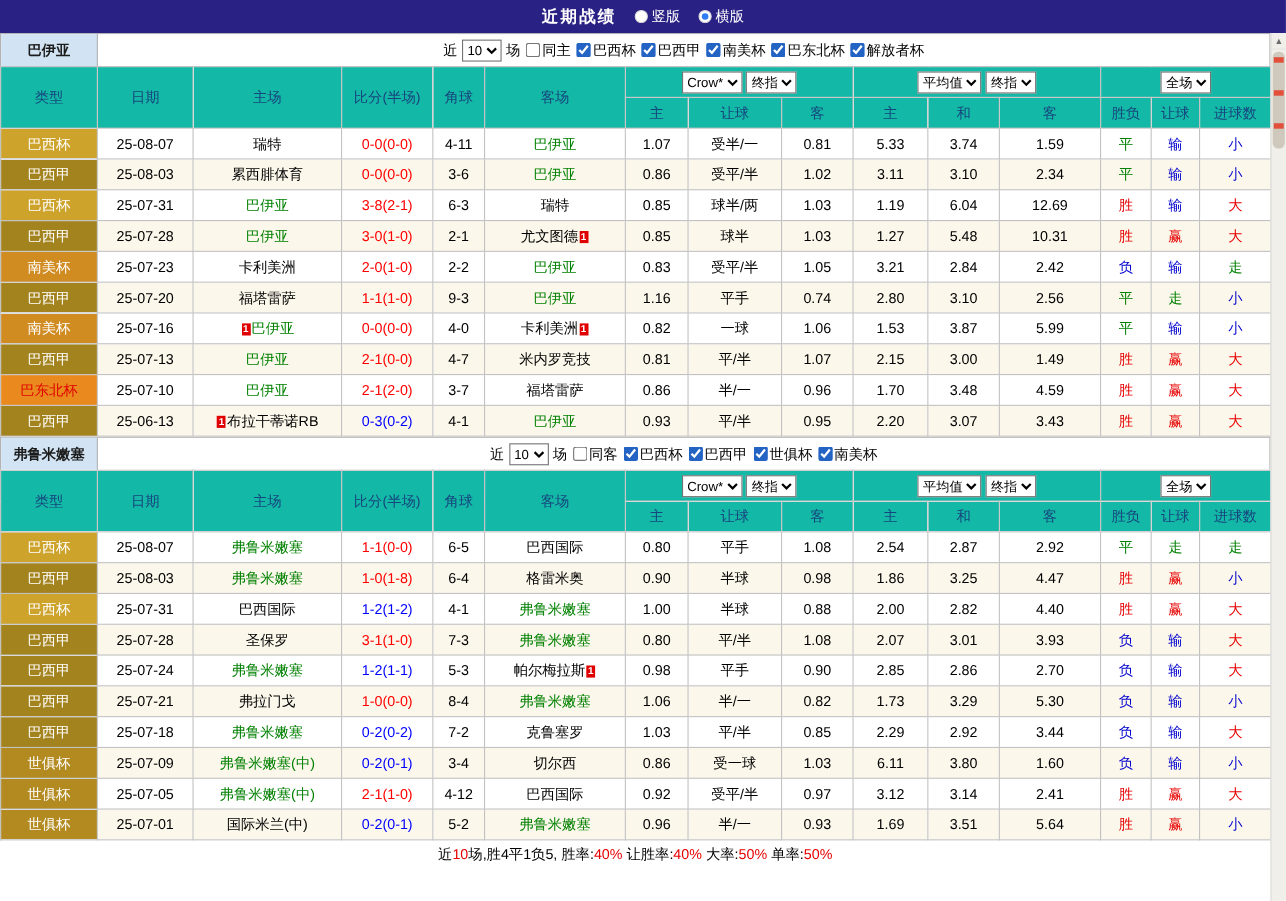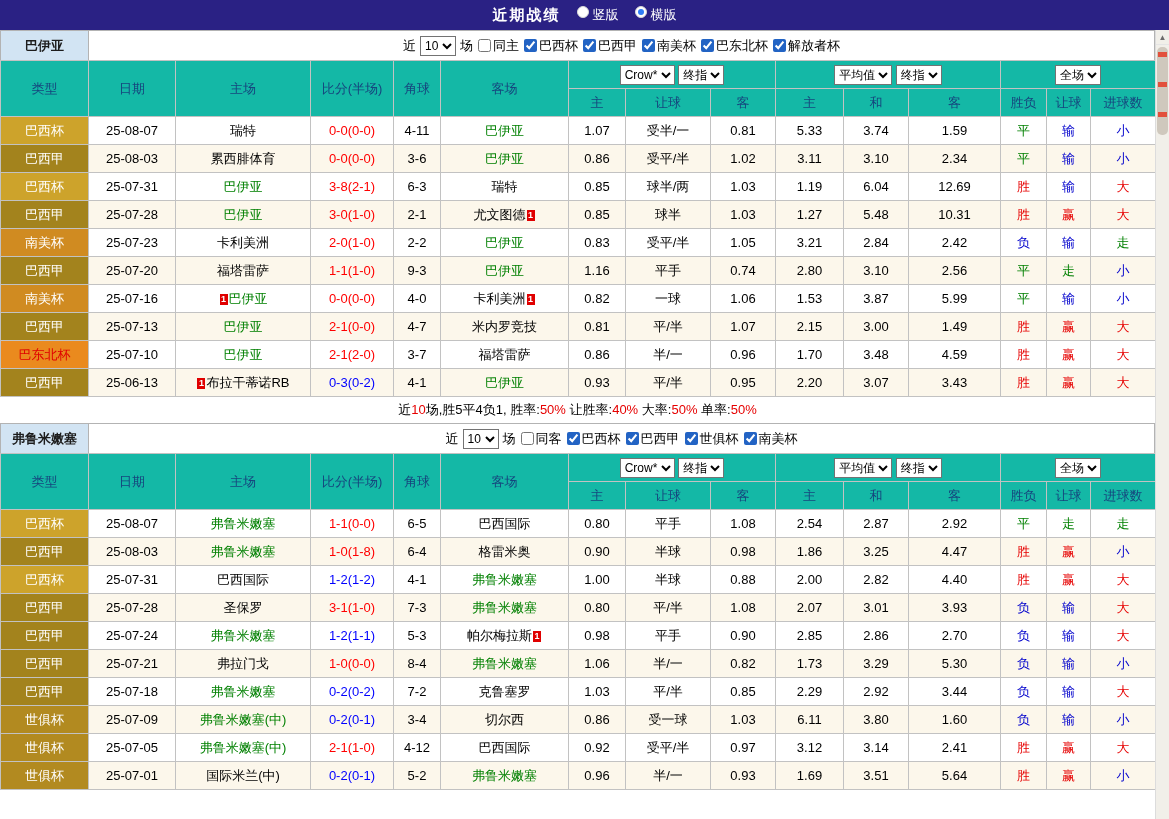--- a/index.html
+++ b/index.html
@@ -1,20 +1,20 @@
 <!DOCTYPE html>
 <html><head>
 <meta charset="utf-8">
 <style>
 *{box-sizing:border-box}
 html,body{margin:0;padding:0}
 body{width:1169px;height:819px;font-family:"Liberation Sans",sans-serif;font-size:13px;color:#000;background:#fff;position:relative;overflow:hidden}
 .topbar{height:30px;background:#2a2184;color:#fff;display:flex;align-items:center;justify-content:center;gap:16px}
 .topbar-title{font-size:15px;font-weight:bold;letter-spacing:2px}
-.radio-option{display:flex;gap:4px;cursor:pointer}
+.radio-option{display:flex;align-items:center;gap:4px;cursor:pointer}
 .radio{width:12px;height:12px;border-radius:50%;background:#fff;border:1px solid #d9d9d9;position:relative;display:inline-block}
 .radio.on::after{content:"";position:absolute;left:2px;top:2px;width:6px;height:6px;border-radius:50%;background:#2f7df6}
 .content{width:1155px}
 .filter-bar{display:flex;height:30px;border:1px solid #b3b3b3;border-bottom:none;align-items:stretch;background:#fff}
 .team-label{width:88px;background:#d2e4f3;border-right:1px solid #b3b3b3;display:flex;align-items:center;justify-content:center;font-weight:bold;color:#1c1c1c}
 .filter-controls{flex:1;display:flex;align-items:center;justify-content:center;gap:4px}
 .filter-controls label{display:flex;align-items:center;gap:1px;cursor:pointer}
 .league-filters{display:flex;align-items:center;gap:4px}
 input[type=checkbox]{width:13px;height:13px;accent-color:#2263c4;margin:0 1px}
 select{font-size:12px;height:20px;border:1px solid #737373;background:#fff;font-family:inherit}
@@ -303,21 +303,20 @@
           <td>0.95</td>
           <td>2.20</td>
           <td>3.07</td>
           <td>3.43</td>
           <td class="c-red">胜</td>
           <td class="c-red">赢</td>
           <td class="c-red">大</td>
         </tr>
       </tbody>
   </table>
-  <div class="summary"><span>近</span><span class="c-red">10</span><span>场,胜5平4负1, 胜率:</span><span class="c-red">50%</span><span> 让胜率:</span><span class="c-red">40%</span><span> 大率:</span><span class="c-red">50%</span><span> 单率:</span><span class="c-red">50%</span></div>
 </div>
 
 <div class="content">
   <div class="filter-bar">
     <div class="team-label">弗鲁米嫩塞</div>
     <div class="filter-controls">
       <span>近</span>
       <select><option>10</option></select>
       <span>场</span>
       <label>
@@ -560,20 +559,21 @@
           <td>0.93</td>
           <td>1.69</td>
           <td>3.51</td>
           <td>5.64</td>
           <td class="c-red">胜</td>
           <td class="c-red">赢</td>
           <td class="c-blue">小</td>
         </tr>
       </tbody>
   </table>
+  <div class="summary"><span>近</span><span class="c-red">10</span><span>场,胜4平1负5, 胜率:</span><span class="c-red">40%</span><span> 让胜率:</span><span class="c-red">40%</span><span> 大率:</span><span class="c-red">50%</span><span> 单率:</span><span class="c-red">50%</span></div>
 </div>
 
 <div class="scrollbar">
   <div class="scroll-up">▲</div>
   <div class="scroll-thumb"></div>
   <div class="scroll-mark" style="top:22px"></div>
   <div class="scroll-mark" style="top:52px"></div>
   <div class="scroll-mark" style="top:82px"></div>
 </div>
 

